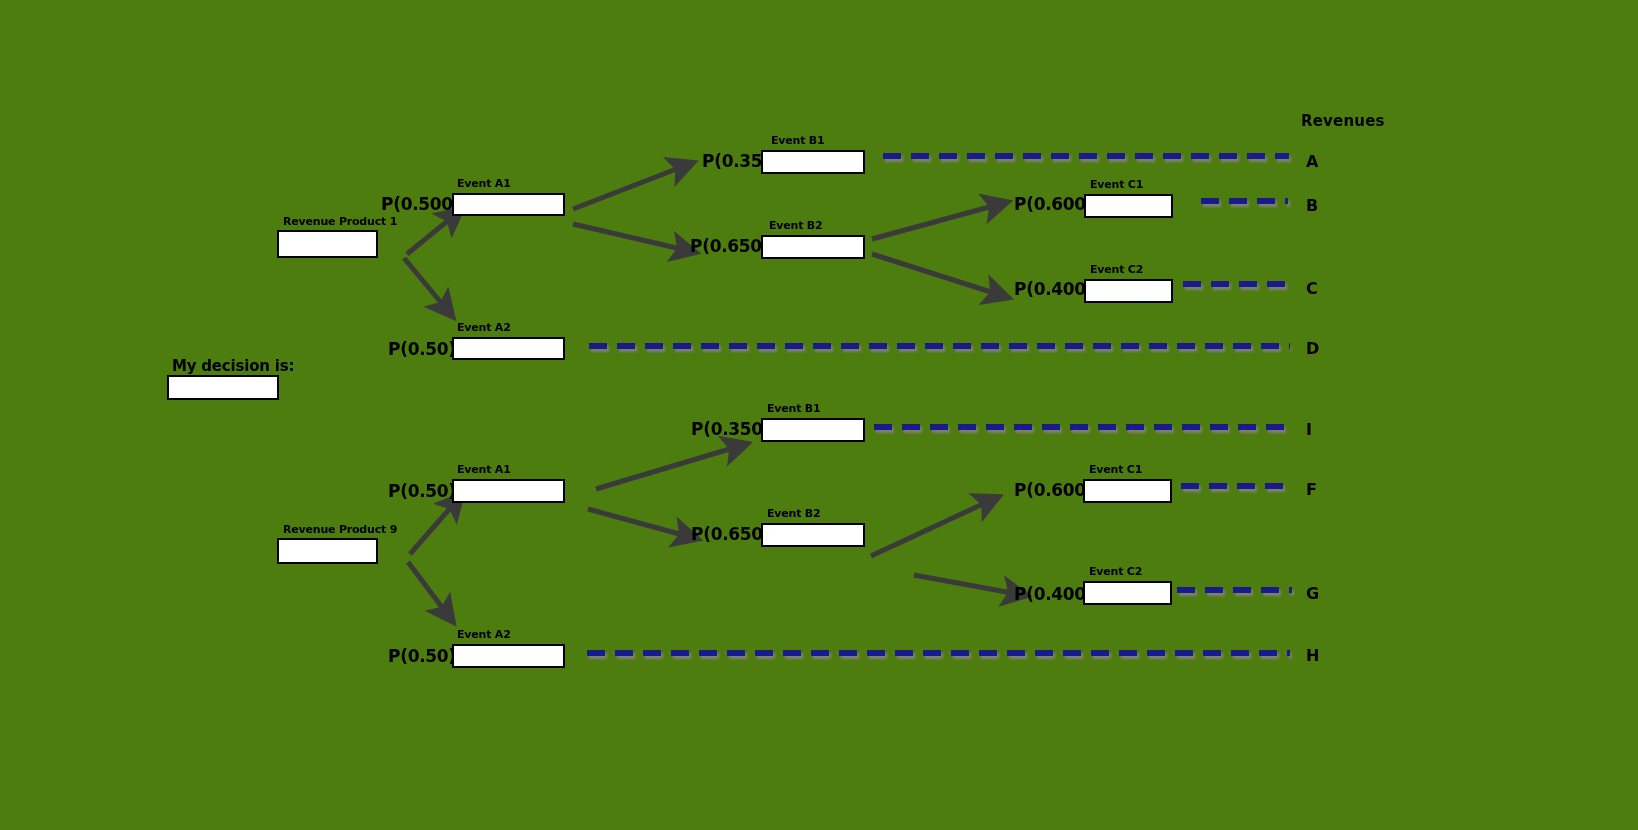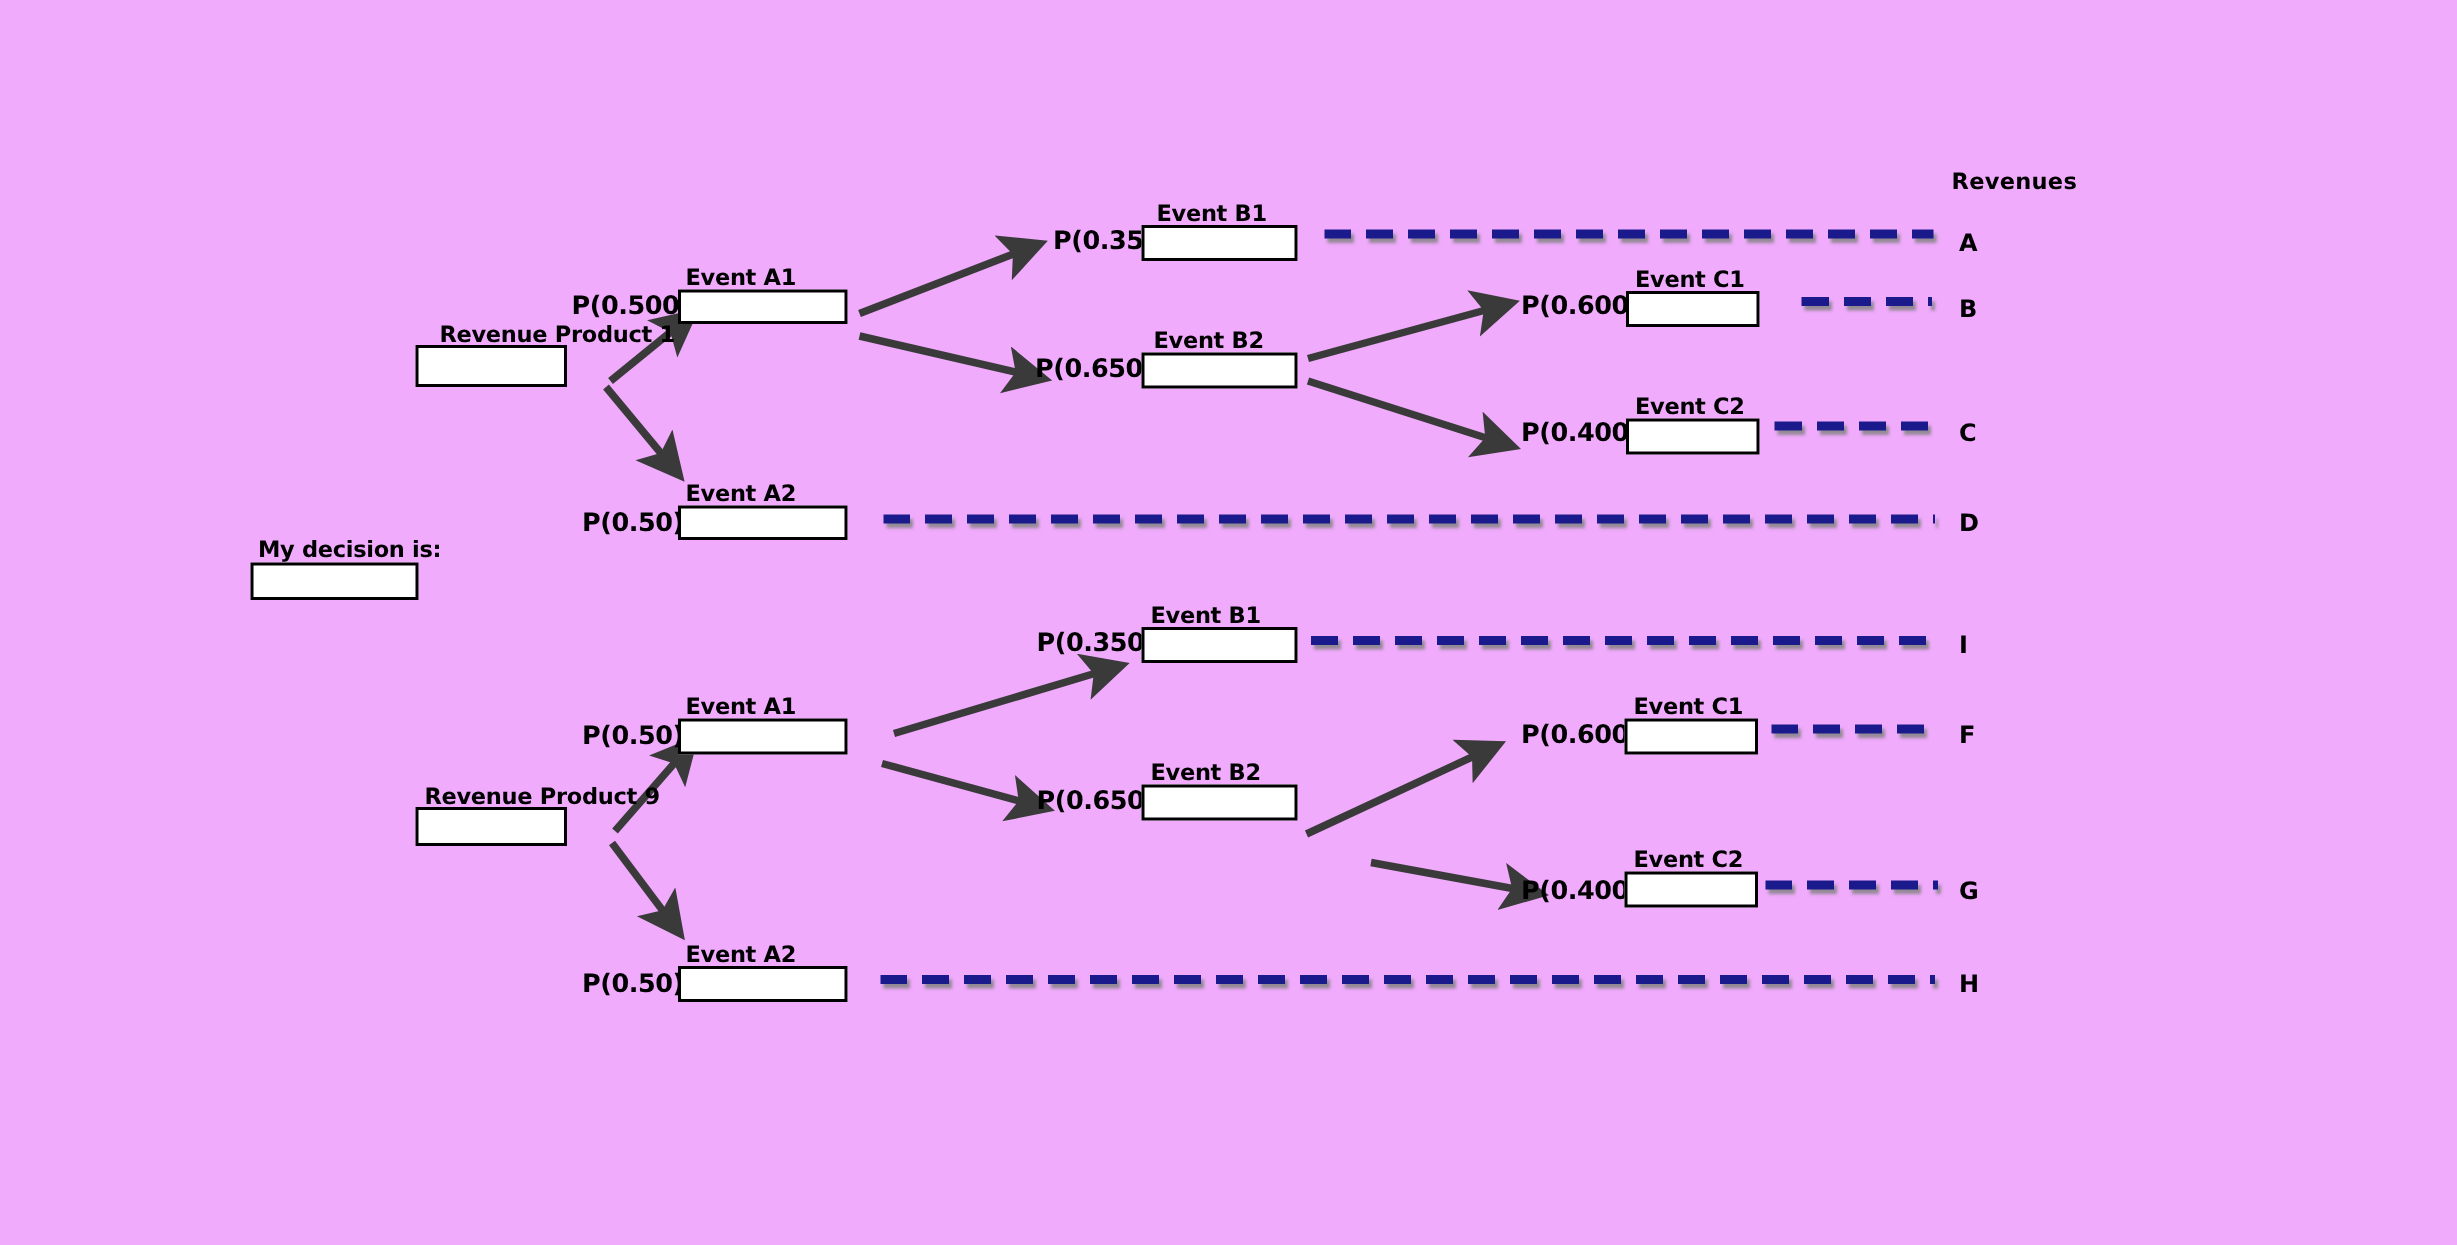--- a/index.html
+++ b/index.html
@@ -10,34 +10,34 @@
   body {
     width: 1638px;
     height: 830px;
     font-family: "DejaVu Sans", "Liberation Sans", sans-serif;
     overflow: hidden;
   }
   #canvas {
     position: relative;
     width: 1638px;
     height: 830px;
-    background: #f0abfc;
+    background: #4d7c0f;
   }
 
   
   .lbl {
     position: absolute;
     font-family: "DejaVu Sans", "Liberation Sans", sans-serif;
     font-weight: bold;
     color: #000000;
     white-space: nowrap;
     line-height: 1;
   }
   .node-title {
-    font-size: 15px;
+    font-size: 11px;
     letter-spacing: -0.2px;
   }
   .prob {
     font-size: 17px;
     letter-spacing: -0.3px;
     text-align: right;
   }
   .rev-head {
     font-size: 15px;
     letter-spacing: 0.2px;
@@ -105,21 +105,21 @@
 
     <line x1="596" y1="489" x2="733" y2="448" stroke="#3a3a3a" stroke-width="5" marker-end="url(#ah)"></line>
     <line x1="588" y1="509" x2="683" y2="535" stroke="#3a3a3a" stroke-width="5" marker-end="url(#ah)"></line>
 
     <line x1="871" y1="556" x2="985" y2="503" stroke="#3a3a3a" stroke-width="5" marker-end="url(#ah)"></line>
     <line x1="914" y1="575" x2="1012" y2="593" stroke="#3a3a3a" stroke-width="5" marker-end="url(#ah)"></line>
   </svg>
 
   <div class="lbl rev-head" style="left:1301px; top:114px;">Revenues</div>
 
-  <div class="lbl node-title" style="left:293px; top:216px;">Revenue Product 1</div>
+  <div class="lbl node-title" style="left:283px; top:216px;">Revenue Product 1</div>
   <div class="box" style="left:277px; top:230px; width:101px; height:28px;"></div>
 
   <div class="lbl prob" style="left:381px; top:196px;">P(0.500)</div>
   <div class="lbl node-title" style="left:457px; top:178px;">Event A1</div>
   <div class="box" style="left:452px; top:193px; width:113px; height:23px;"></div>
 
   <div class="lbl prob" style="left:388px; top:341px;">P(0.50)</div>
   <div class="lbl node-title" style="left:457px; top:322px;">Event A2</div>
   <div class="box" style="left:452px; top:337px; width:113px; height:23px;"></div>
 

